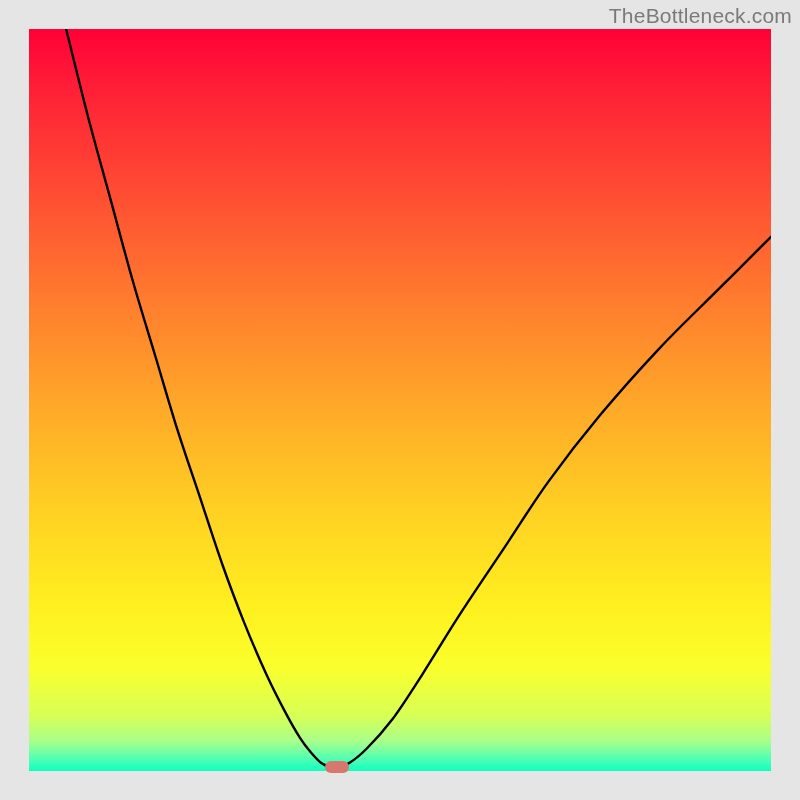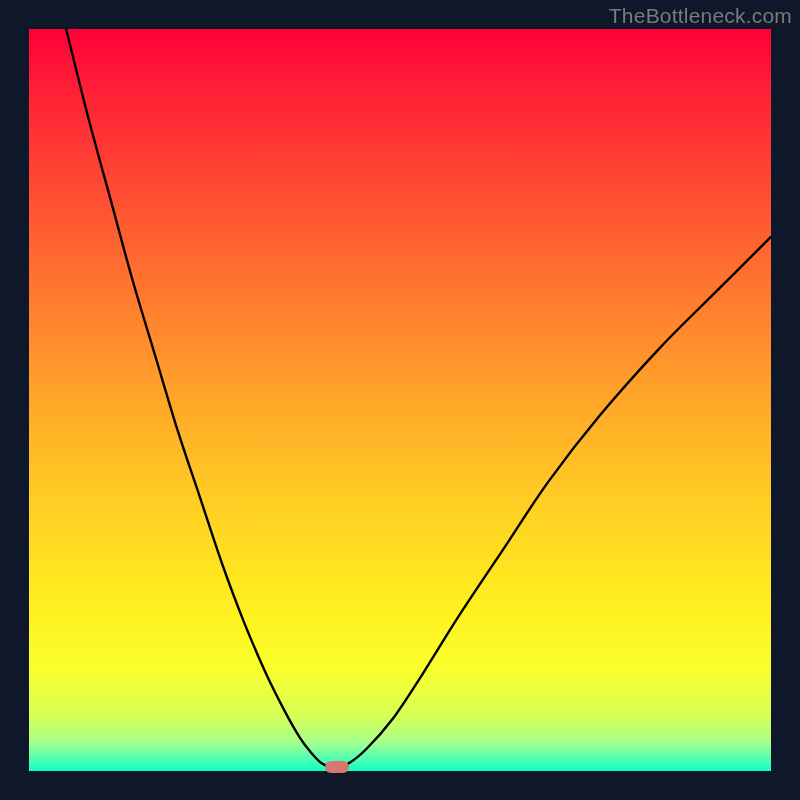--- a/index.html
+++ b/index.html
@@ -8,21 +8,21 @@
     width: 800px;
     height: 800px;
     overflow: hidden;
     background: #000;
     font-family: Arial, Helvetica, sans-serif;
   }
   .frame {
     position: relative;
     width: 800px;
     height: 800px;
-    background: #0f172a;
+    background: #e5e5e5;
   }
   .plot {
     position: absolute;
     left: 29px;
     top: 29px;
     width: 742px;
     height: 742px;
     background: linear-gradient(
       to bottom,
       #ff0037 0%,

